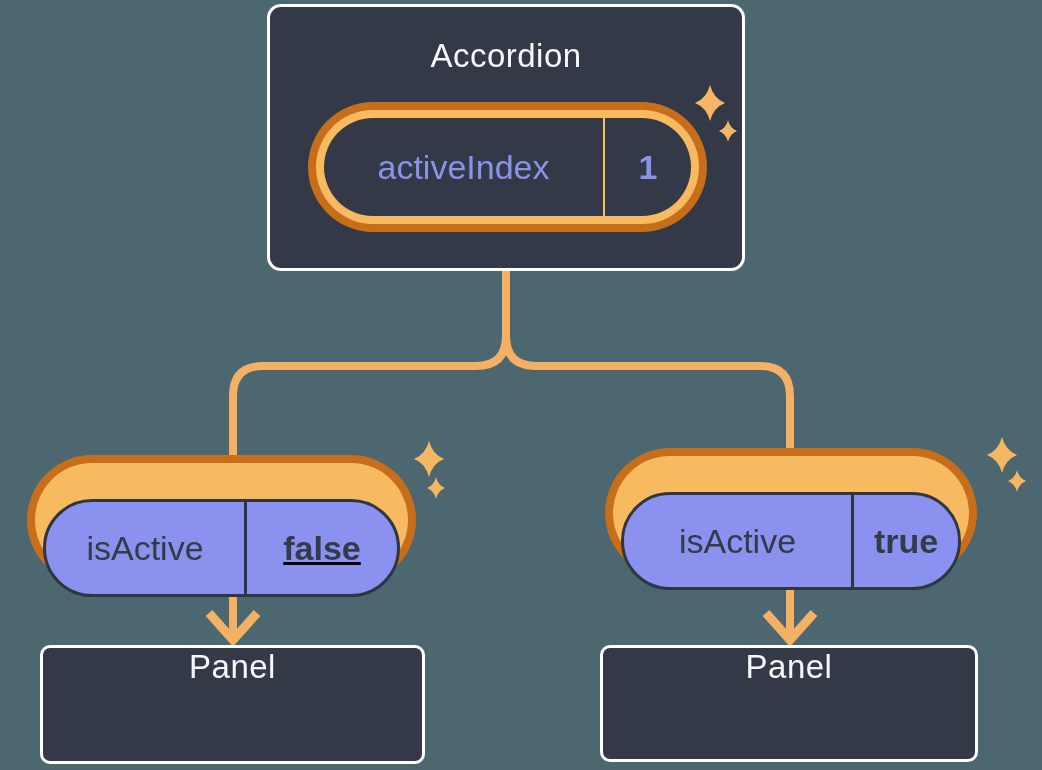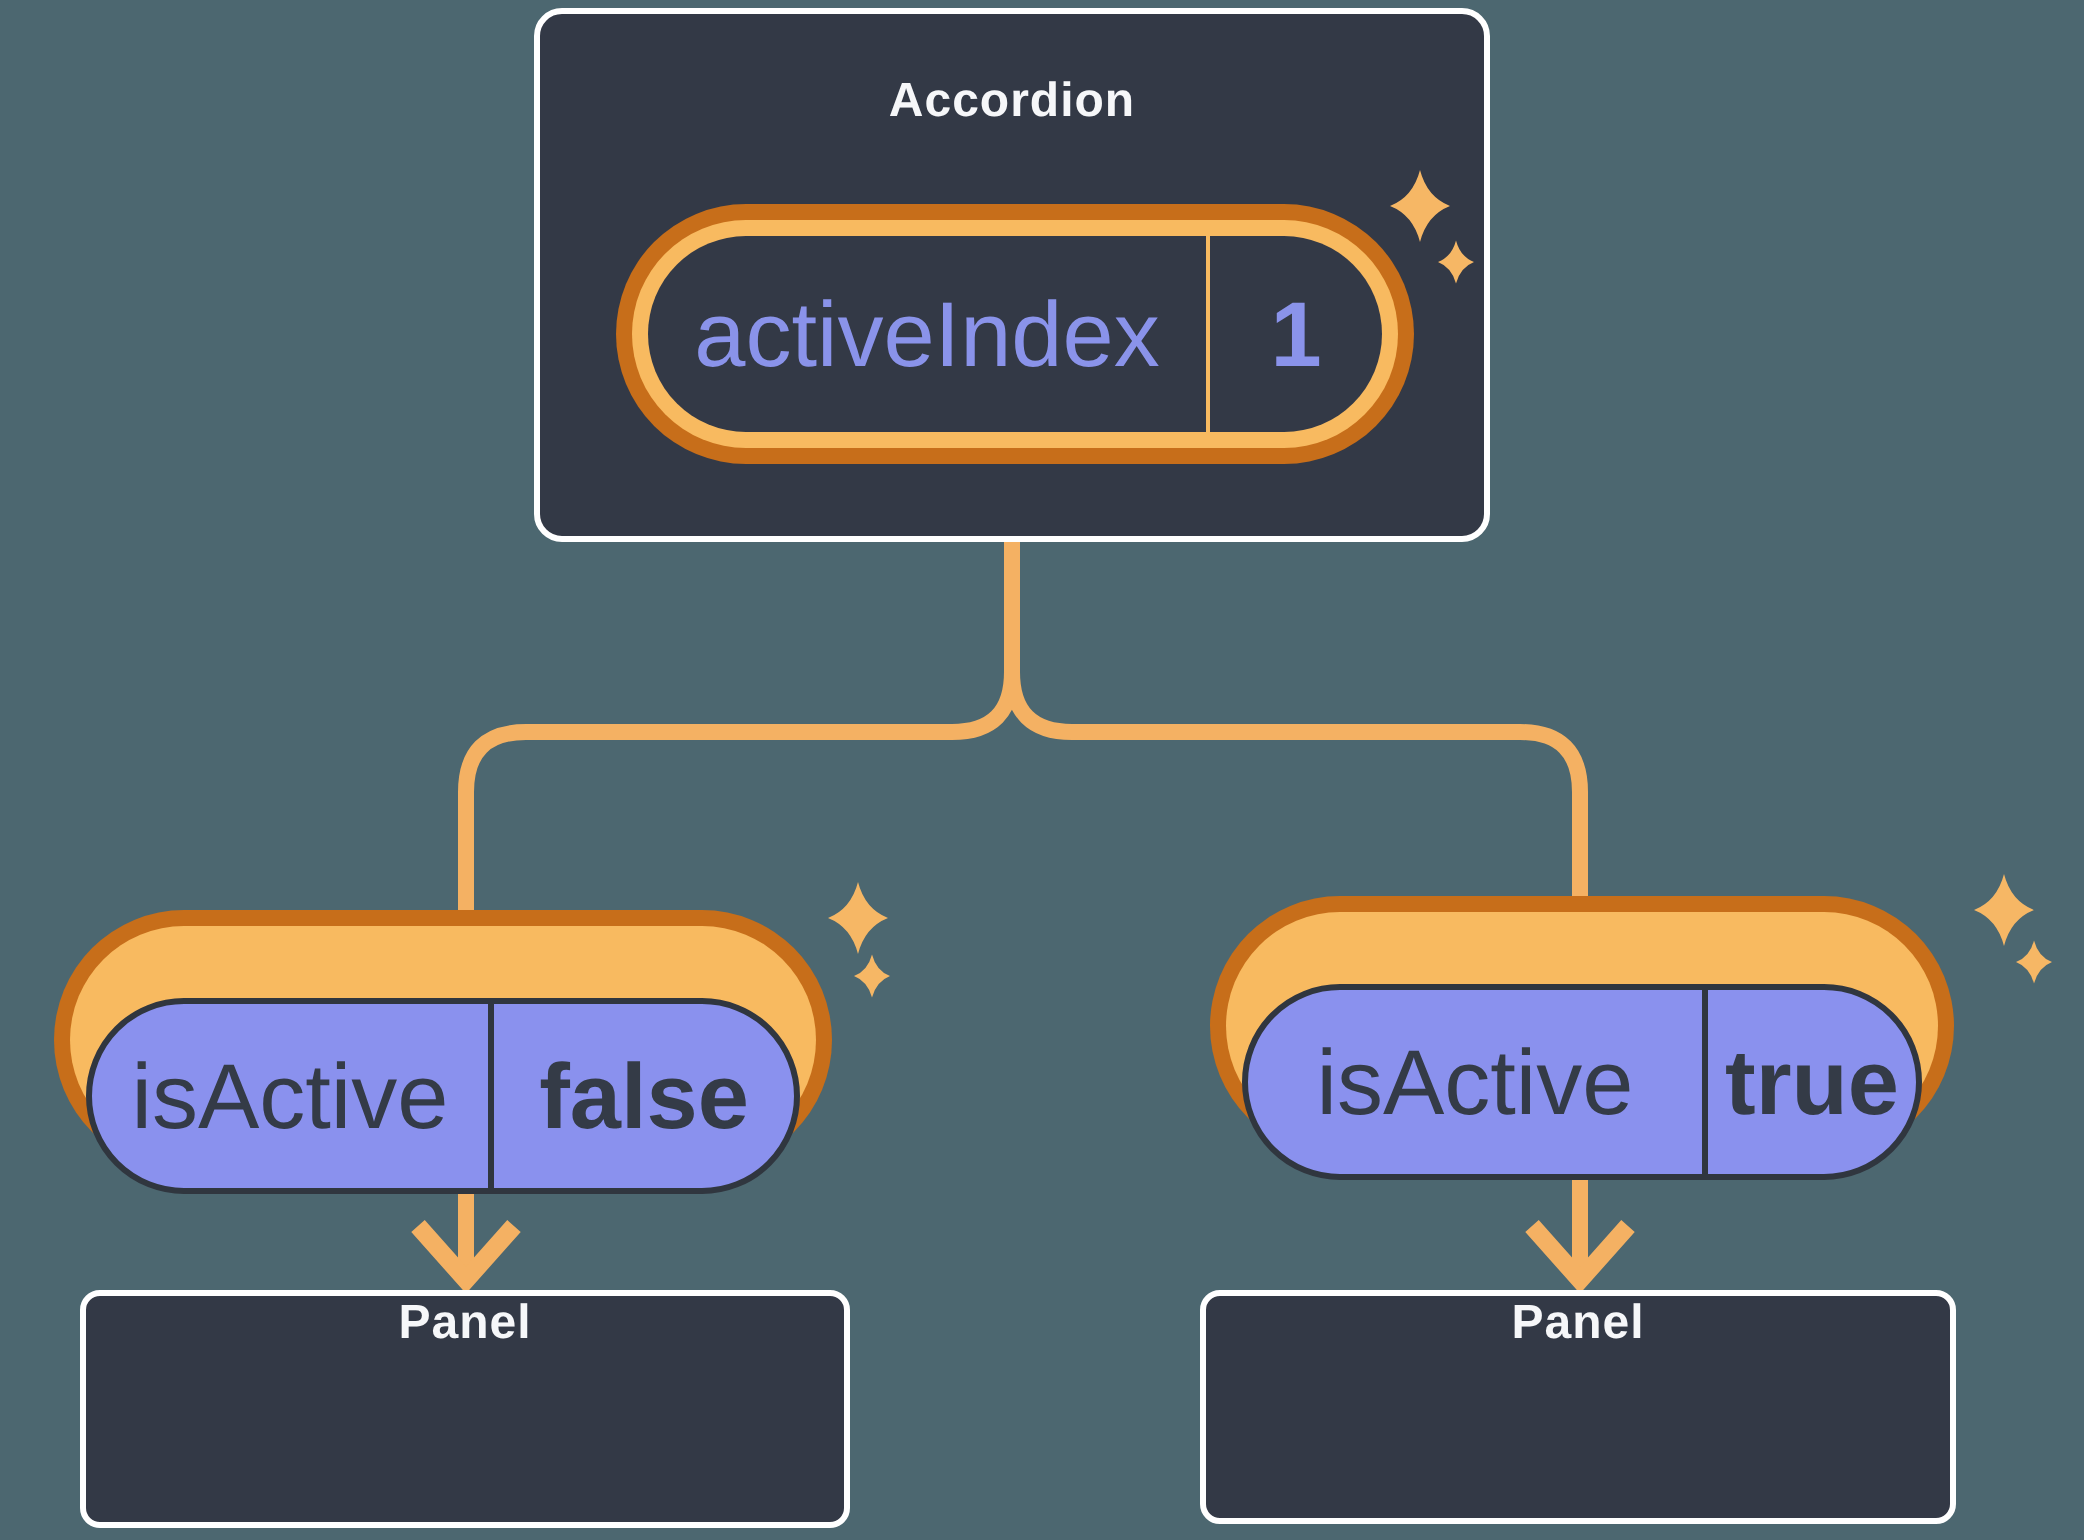--- a/index.html
+++ b/index.html
@@ -22,22 +22,22 @@
     background: var(--box_bg, #333946);
     border: 3px solid var(--box_border, #FFFFFF);
     border-radius: 14px;
     box-sizing: border-box;
     z-index: 2;
   }
   .component-title {
     width: 100%;
     text-align: center;
     color: var(--white_text, #F6F7F9);
-    font-size: 24px;
-    font-weight: 700;
+    font-size: 33px;
+    font-weight: 400;
     letter-spacing: 0.5px;
   }
 
   
   .pill-outer {
     background: var(--ring_outer, #C76E1A);
     border-radius: 999px;
     padding: 8px;
     box-sizing: border-box;
     z-index: 2;
@@ -71,21 +71,21 @@
     display: flex;
     align-items: center;
     justify-content: center;
   }
   .pill-label { flex: 1 1 auto; }
   .pill-value { flex: 0 0 auto; }
 
   .state-core .pill-text { color: var(--purple_text, #8A93EA); }
   .prop-core  .pill-text { color: var(--dark_text, #343B47); }
   .pill-text {
-    font-size: 46px;
+    font-size: 34px;
     font-weight: 400;
   }
   .pill-text.value-text { font-weight: 700; }
 
   .pill-divider { width: 2px; }
   .state-core .pill-divider { background: var(--ring_inner, #F8BA60); }
   .prop-core  .pill-divider { width: 3px; background: var(--outline_dark, #30363F); }
 
   
   .panel-box {
@@ -151,21 +151,21 @@
   <path d="M15 0 Q18.5 13.5 30 18 Q18.5 22.5 15 36 Q11.5 22.5 0 18 Q11.5 13.5 15 0 Z"></path>
 </svg>
 
 <div class="abs pill-outer" style="left:27px; top:455px; width:389px; height:130px;">
   <div class="pill-inner">
     <div class="pill-core prop-core">
       <div class="pill-section pill-label">
         <span class="pill-text">isActive</span>
       </div>
       <div class="pill-divider"></div>
-      <div class="pill-section pill-value" style="width:150px;">
+      <div class="pill-section pill-value" style="width:150px;text-decoration:underline;">
         <span class="pill-text value-text">false</span>
       </div>
     </div>
   </div>
 </div>
 
 <svg class="abs sparkle" style="left:414px; top:441px;" width="30" height="36" viewBox="0 0 30 36">
   <path d="M15 0 Q18.5 13.5 30 18 Q18.5 22.5 15 36 Q11.5 22.5 0 18 Q11.5 13.5 15 0 Z"></path>
 </svg>
 <svg class="abs sparkle" style="left:427px; top:477px;" width="18" height="22" viewBox="0 0 30 36">

